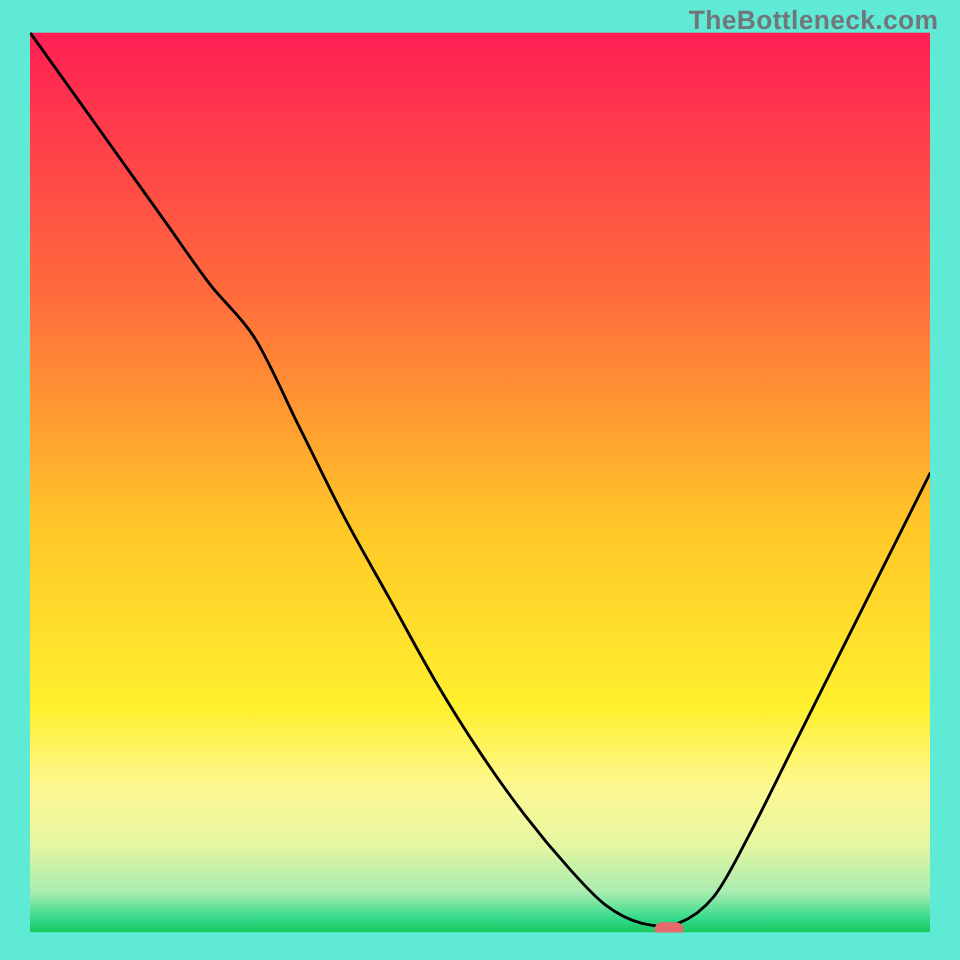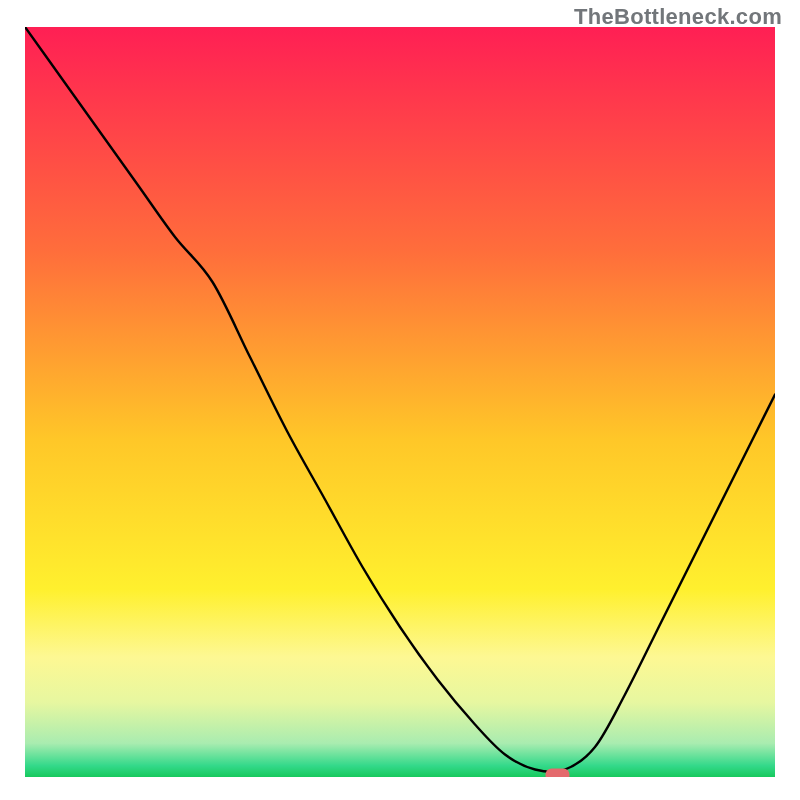--- a/index.html
+++ b/index.html
@@ -1,21 +1,21 @@
 <!DOCTYPE html>
 <html><head>
 <meta charset="utf-8">
 <style>
   * { margin: 0; padding: 0; box-sizing: border-box; }
   html, body { width: 800px; height: 800px; overflow: hidden; background: #000; }
   .frame {
     position: relative;
     width: 800px;
     height: 800px;
-    background: #ffffff;
+    background: #5eead4;
   }
   .watermark {
     position: absolute;
     top: 4px;
     right: 18px;
     font-family: Arial, sans-serif;
     font-size: 22px;
     font-weight: 600;
     color: #72767a;
     letter-spacing: 0.3px;

